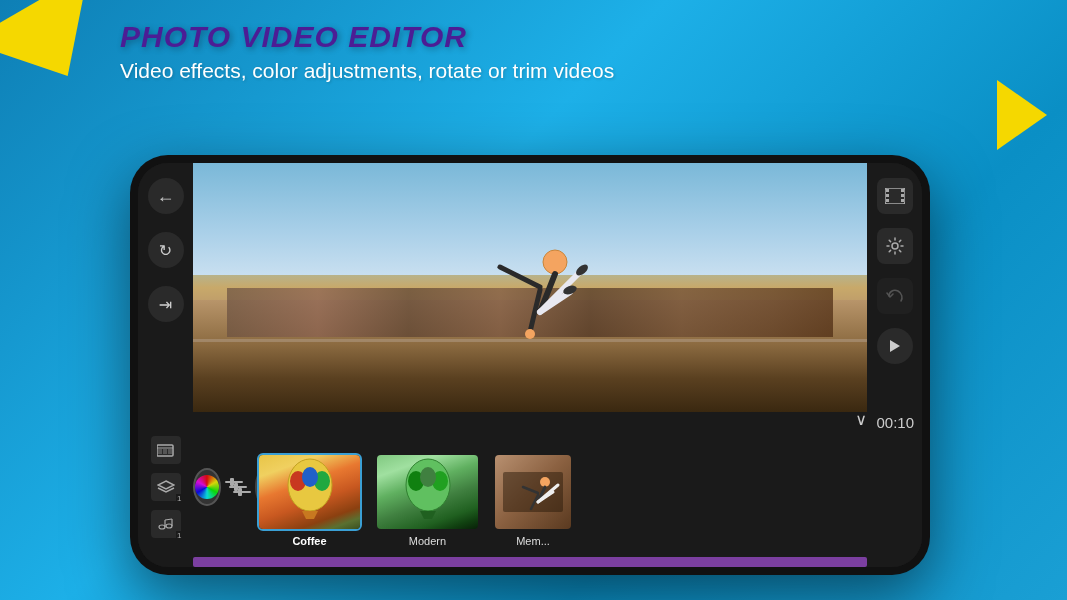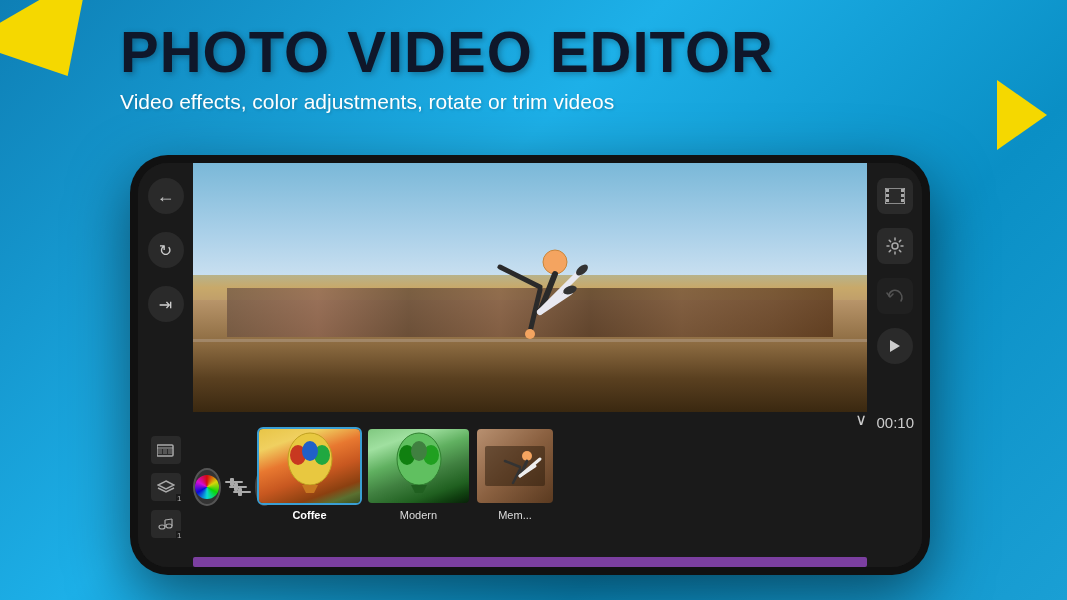--- a/index.html
+++ b/index.html
@@ -42,26 +42,27 @@
     }
 
     
     .header {
       position: absolute;
       top: 20px;
       left: 120px;
       z-index: 2;
     }
     .header-title {
-      font-size: 58px;
+      font-size: 30px;
       font-weight: 900;
-      color: #0f172a;
+      color: #4c1d95;
       text-shadow: 2px 2px 6px rgba(0,0,0,0.3);
       letter-spacing: 1px;
       line-height: 1.1;
+      font-style: italic;
     }
     .header-subtitle {
       font-size: 21px;
       color: #fff;
       font-weight: 400;
       margin-top: 6px;
       text-shadow: 1px 1px 3px rgba(0,0,0,0.2);
     }
 
     
@@ -289,22 +290,22 @@
       cursor: pointer;
       font-size: 10px;
       font-weight: bold;
       border: 2px solid #444;
     }
 
     
     .filter-thumbnails {
       flex: 1;
       display: flex;
-      align-items: flex-start;
-      gap: 4px;
+      align-items: flex-end;
+      gap: 13px;
       overflow: hidden;
       padding: 0 4px;
     }
 
     .filter-item {
       display: flex;
       flex-direction: column;
       align-items: center;
       gap: 4px;
       cursor: pointer;

